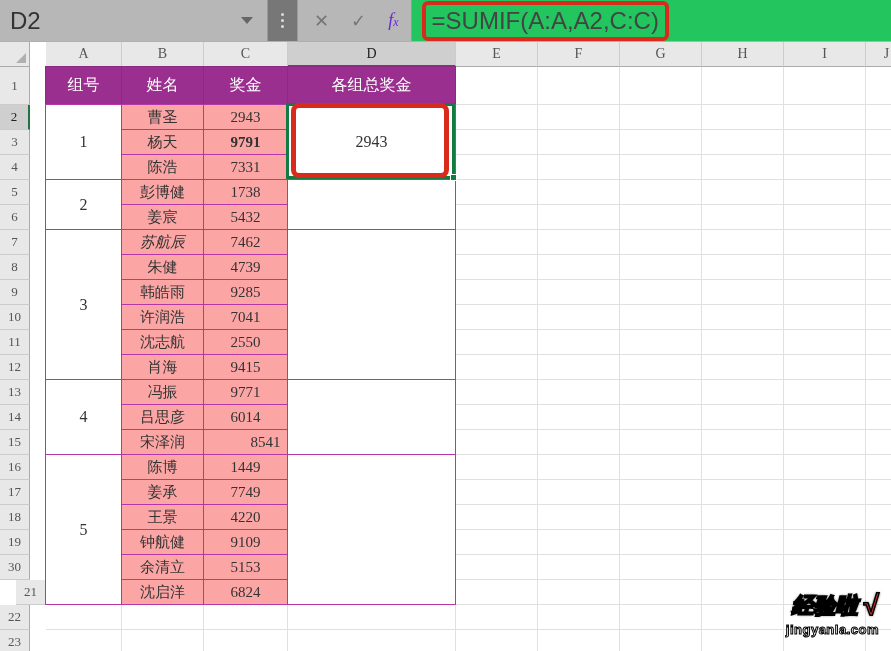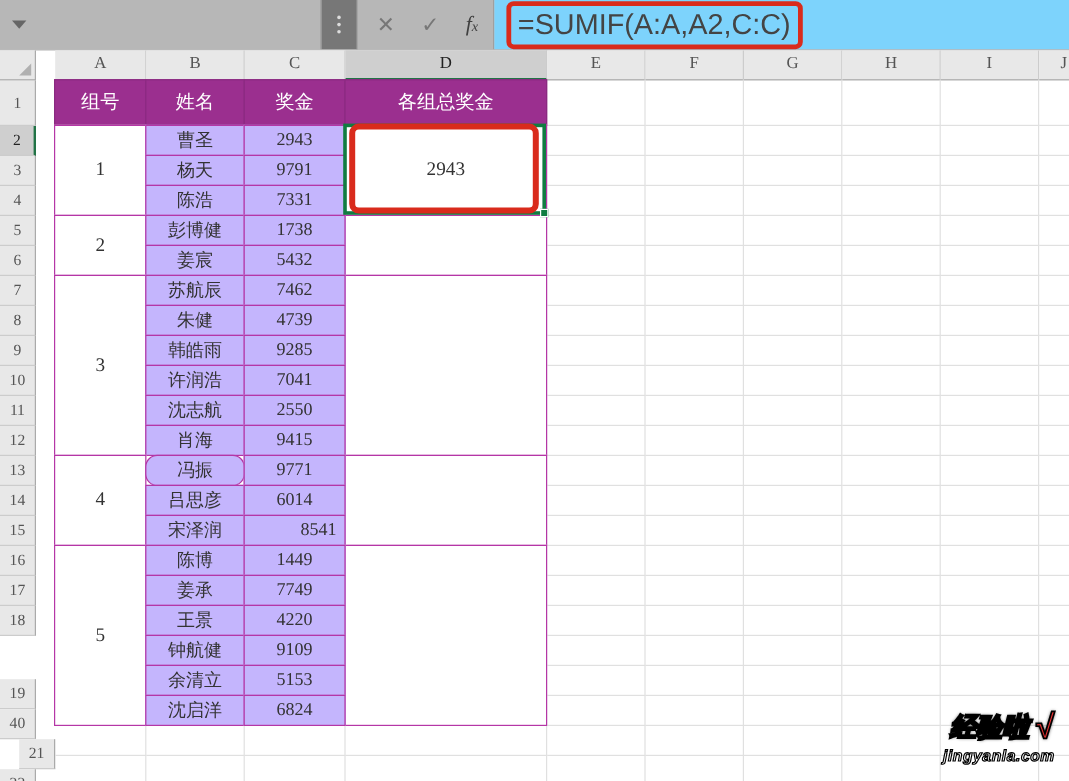--- a/index.html
+++ b/index.html
@@ -53,24 +53,24 @@
     .fn-btns {
       display: flex;
       align-items: center;
       padding: 0 12px 0 16px;
       gap: 22px;
       background: #b7b7b7;
       border-right: 1px solid #999;
     }
     .cancel-icon { font-size: 18px; color: #777; }
     .accept-icon { font-size: 18px; color: #777; }
-    .fx-icon { font-style: italic; font-family: "Times New Roman", serif; font-size: 18px; color: #404040; }
+    .fx-icon { font-style: italic; font-family: "Times New Roman", serif; font-size: 18px; color: #6d28d9; }
     .formula-bar {
       flex: 1;
-      background: #7dd3fc;
+      background: #22c55e;
       display: flex;
       align-items: center;
       padding: 0 10px;
       position: relative;
     }
     .formula-highlight {
       border: 4px solid #d92b1c;
       border-radius: 6px;
       padding: 2px 6px;
       display: inline-block;
@@ -133,21 +133,21 @@
     }
     .base-cell {
       border-right: 1px solid #e0e0e0;
       border-bottom: 1px solid #e0e0e0;
     }
     .data-cell {
       border: 1px solid #b536a6;
       display:flex; align-items:center; justify-content:center;
       font-size: 15px;
       color: #333;
-      background: #c4b5fd;
+      background: #fca5a5;
       margin:-1px 0 0 -1px;
       font-family: SimSun, "Times New Roman", serif;
     }
     .data-cell.num { font-family: "Times New Roman", serif; }
     .header-cell {
       background: #9b2f8f;
       color: #fff;
       font-size: 16px;
       display:flex; align-items:center; justify-content:center;
       border: 1px solid #8a2a80;
@@ -194,31 +194,31 @@
       display:flex; align-items:center; gap:6px; justify-content:flex-end;
     }
     .wm-check {
       color:#e33; font-size:28px; font-weight:900;
       -webkit-text-stroke: 1.5px #000;
       font-style: normal;
     }
     .wm-bottom {
       font-size: 13px;
       font-weight: 900;
-      font-style: italic;
       color: #fff;
       -webkit-text-stroke: 1px #000;
       letter-spacing: 0.5px;
     }
   </style>
 </head>
 <body>
 
 <div class="top-bar">
   <div class="name-box">
+    <span class="name-box-text">D2</span>
     <span class="name-box-dd"></span>
   </div>
   <div class="separator-btn">
     <div class="dots">
         <span></span>
         <span></span>
         <span></span>
       </div>
   </div>
   <div class="fn-btns">
@@ -248,22 +248,22 @@
         <div class="row-header" style="height: 25px;">9</div>
         <div class="row-header" style="height: 25px;">10</div>
         <div class="row-header" style="height: 25px;">11</div>
         <div class="row-header" style="height: 25px;">12</div>
         <div class="row-header" style="height: 25px;">13</div>
         <div class="row-header" style="height: 25px;">14</div>
         <div class="row-header" style="height: 25px;">15</div>
         <div class="row-header" style="height: 25px;">16</div>
         <div class="row-header" style="height: 25px;">17</div>
         <div class="row-header" style="height: 25px;">18</div>
-        <div class="row-header" style="height: 25px; margin-top: 36px;">19</div>
-        <div class="row-header" style="height: 25px;">40</div>
+        <div class="row-header" style="height: 25px;">19</div>
+        <div class="row-header" style="height: 25px;">30</div>
         <div class="row-header" style="height: 25px; margin-left: 16px;">21</div>
         <div class="row-header" style="height: 25px;">22</div>
         <div class="row-header" style="height: 25px;">23</div>
       </div>
   </div>
   <div class="grid-wrapper" style="flex:1;">
     <div class="col-headers" id="col-headers">
         <div class="col-header" style="width: 76px;">A</div>
         <div class="col-header" style="width: 82px;">B</div>
         <div class="col-header" style="width: 84px;">C</div>
@@ -511,46 +511,46 @@
       <div class="grid" id="data-grid" style="grid-template-columns: 76px 82px 84px 168px 82px 82px 82px 82px 82px 42px; grid-template-rows: 38px 25px 25px 25px 25px 25px 25px 25px 25px 25px 25px 25px 25px 25px 25px 25px 25px 25px 25px 25px 25px 25px 25px; z-index: 2;">
           <div class="header-cell" style="grid-area: 1 / 1 / span 1 / span 1;">组号</div>
           <div class="header-cell" style="grid-area: 1 / 2 / span 1 / span 1;">姓名</div>
           <div class="header-cell" style="grid-area: 1 / 3 / span 1 / span 1; text-align: right;">奖金</div>
           <div class="header-cell" style="grid-area: 1 / 4 / span 1 / span 1;">各组总奖金</div>
           <div class="group-cell" style="grid-area: 2 / 1 / span 3 / span 1;">1</div>
           <div class="group-cell" style="grid-area: 2 / 4 / span 3 / span 1;">2943</div>
           <div class="data-cell" style="grid-area: 2 / 2 / span 1 / span 1;">曹圣</div>
           <div class="data-cell num" style="grid-area: 2 / 3 / span 1 / span 1;">2943</div>
           <div class="data-cell" style="grid-area: 3 / 2 / span 1 / span 1;">杨天</div>
-          <div class="data-cell num" style="grid-area: 3 / 3 / span 1 / span 1;">9791</div>
+          <div class="data-cell num" style="grid-area: 3 / 3 / span 1 / span 1; font-weight: bold;">9791</div>
           <div class="data-cell" style="grid-area: 4 / 2 / span 1 / span 1;">陈浩</div>
           <div class="data-cell num" style="grid-area: 4 / 3 / span 1 / span 1;">7331</div>
           <div class="group-cell" style="grid-area: 5 / 1 / span 2 / span 1;">2</div>
           <div class="group-cell" style="grid-area: 5 / 4 / span 2 / span 1;"></div>
           <div class="data-cell" style="grid-area: 5 / 2 / span 1 / span 1;">彭博健</div>
           <div class="data-cell num" style="grid-area: 5 / 3 / span 1 / span 1;">1738</div>
           <div class="data-cell" style="grid-area: 6 / 2 / span 1 / span 1;">姜宸</div>
           <div class="data-cell num" style="grid-area: 6 / 3 / span 1 / span 1;">5432</div>
           <div class="group-cell" style="grid-area: 7 / 1 / span 6 / span 1;">3</div>
           <div class="group-cell" style="grid-area: 7 / 4 / span 6 / span 1;"></div>
-          <div class="data-cell" style="grid-area: 7 / 2 / span 1 / span 1;">苏航辰</div>
+          <div class="data-cell" style="grid-area: 7 / 2 / span 1 / span 1; font-style: italic;">苏航辰</div>
           <div class="data-cell num" style="grid-area: 7 / 3 / span 1 / span 1;">7462</div>
           <div class="data-cell" style="grid-area: 8 / 2 / span 1 / span 1;">朱健</div>
           <div class="data-cell num" style="grid-area: 8 / 3 / span 1 / span 1;">4739</div>
           <div class="data-cell" style="grid-area: 9 / 2 / span 1 / span 1;">韩皓雨</div>
           <div class="data-cell num" style="grid-area: 9 / 3 / span 1 / span 1;">9285</div>
           <div class="data-cell" style="grid-area: 10 / 2 / span 1 / span 1;">许润浩</div>
           <div class="data-cell num" style="grid-area: 10 / 3 / span 1 / span 1;">7041</div>
           <div class="data-cell" style="grid-area: 11 / 2 / span 1 / span 1; text-align: center;">沈志航</div>
           <div class="data-cell num" style="grid-area: 11 / 3 / span 1 / span 1;">2550</div>
           <div class="data-cell" style="grid-area: 12 / 2 / span 1 / span 1;">肖海</div>
           <div class="data-cell num" style="grid-area: 12 / 3 / span 1 / span 1;">9415</div>
           <div class="group-cell" style="grid-area: 13 / 1 / span 3 / span 1;">4</div>
           <div class="group-cell" style="grid-area: 13 / 4 / span 3 / span 1;"></div>
-          <div class="data-cell" style="grid-area: 13 / 2 / span 1 / span 1; border-radius: 10px;">冯振</div>
+          <div class="data-cell" style="grid-area: 13 / 2 / span 1 / span 1;">冯振</div>
           <div class="data-cell num" style="grid-area: 13 / 3 / span 1 / span 1;">9771</div>
           <div class="data-cell" style="grid-area: 14 / 2 / span 1 / span 1;">吕思彦</div>
           <div class="data-cell num" style="grid-area: 14 / 3 / span 1 / span 1;">6014</div>
           <div class="data-cell" style="grid-area: 15 / 2 / span 1 / span 1;">宋泽润</div>
           <div class="data-cell num" style="grid-area: 15 / 3 / span 1 / span 1; padding-left: 40px;">8541</div>
           <div class="group-cell" style="grid-area: 16 / 1 / span 6 / span 1;">5</div>
           <div class="group-cell" style="grid-area: 16 / 4 / span 6 / span 1;"></div>
           <div class="data-cell" style="grid-area: 16 / 2 / span 1 / span 1;">陈博</div>
           <div class="data-cell num" style="grid-area: 16 / 3 / span 1 / span 1;">1449</div>
           <div class="data-cell" style="grid-area: 17 / 2 / span 1 / span 1;">姜承</div>

